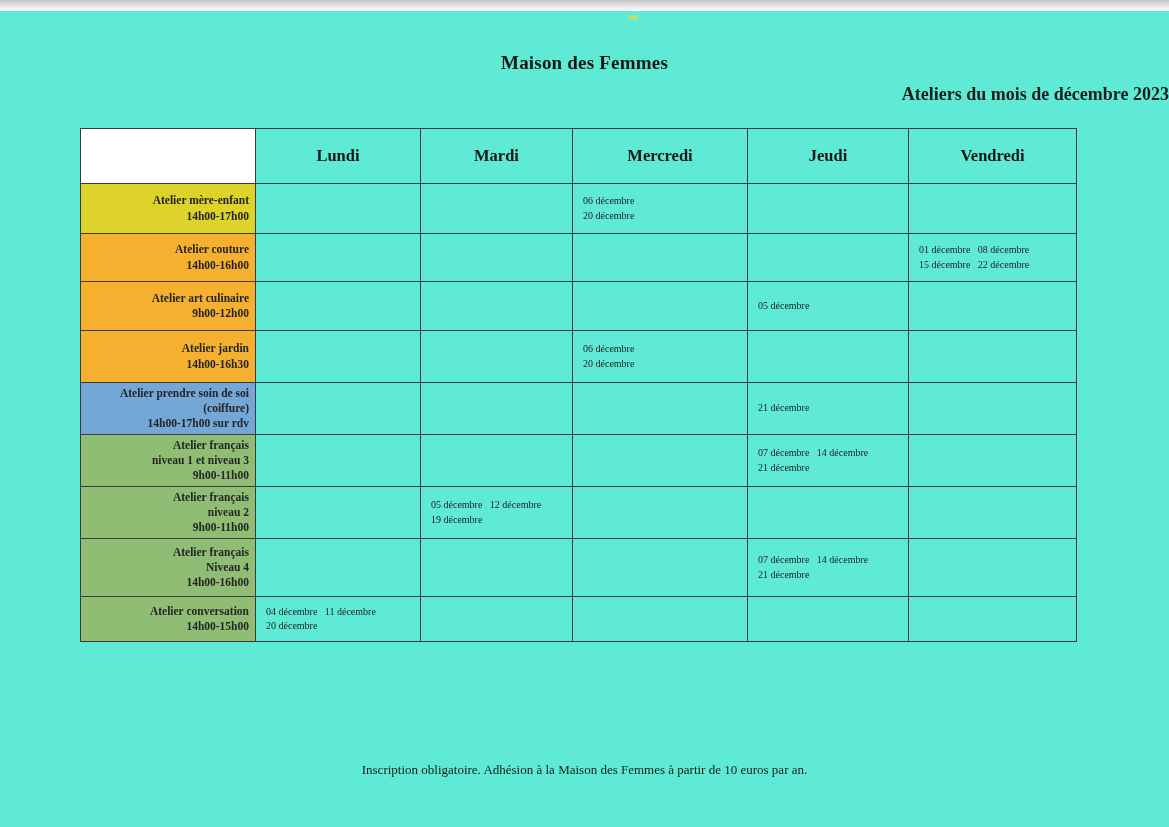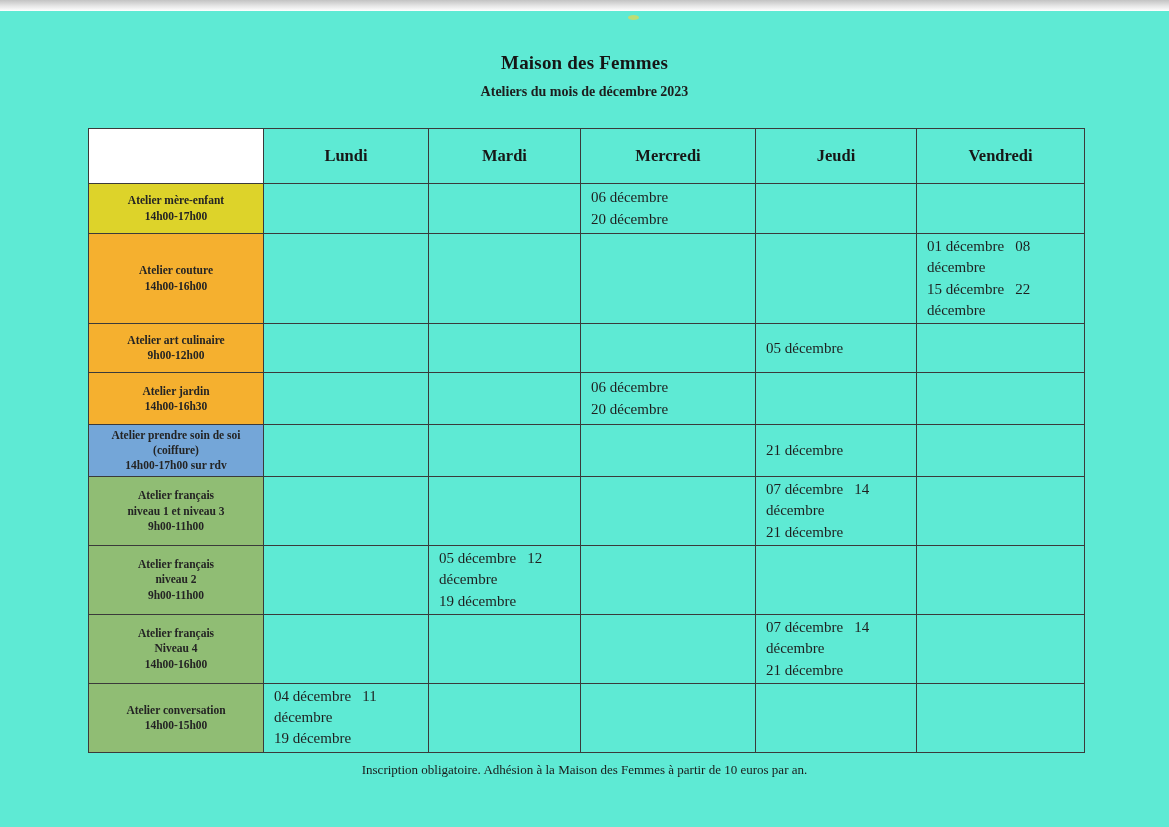--- a/index.html
+++ b/index.html
@@ -22,40 +22,40 @@
     background: #ddda55; border-radius: 50%; opacity: .75;
   }
   
   .title {
     position: absolute; top: 52px; left: 0; width: 1169px;
     text-align: center; font-size: 19px; font-weight: bold; color: #161616;
     letter-spacing: .2px;
   }
   .subtitle {
     position: absolute; top: 84px; left: 0; width: 1169px;
-    text-align: center; font-size: 14px; font-weight: bold; color: #1d1d1d;
+    text-align: right; font-size: 18px; font-weight: bold; color: #1d1d1d;
   }
   
   table.schedule {
-    position: absolute; left: 88px; top: 128px;
+    position: absolute; left: 80px; top: 128px;
     border-collapse: collapse; table-layout: fixed; border-radius: 15px;
   }
   table.schedule th, table.schedule td { border: 1px solid #3a3a3a; }
   th.corner { border: none; background: #ffffff; }
   th.day {
     font-size: 16.5px; font-weight: bold; text-align: center;
     vertical-align: middle; color: #171717;
   }
   th.lbl {
-    font-size: 11.5px; font-weight: bold; text-align: center;
+    font-size: 11.5px; font-weight: bold; text-align: right;
     vertical-align: middle; white-space: pre-line; line-height: 1.32;
     padding: 2px 6px; color: #242424;
   }
   td.cell {
-    font-size: 15px; font-weight: normal; text-align: left;
+    font-size: 10px; font-weight: normal; text-align: left;
     vertical-align: middle; white-space: pre-wrap; line-height: 1.42;
     padding: 2px 6px 2px 10px; color: #1f1f1f;
   }
   tr.hrow { height: 55px; }
   tr.r0 { height: 50px; }
   tr.r1 { height: 48px; }
   tr.r2 { height: 49px; }
   tr.r3 { height: 52px; padding-left: 37px; }
   tr.r4 { height: 52px; }
   tr.r5 { height: 59px; }
@@ -178,21 +178,21 @@
         <td class="cell"></td>
         <td class="cell"></td>
         <td class="cell">07 décembre   14 décembre
 21 décembre</td>
         <td class="cell"></td>
       </tr>
       <tr class="r9">
         <th class="lbl" style="background-color: rgb(144, 189, 116);">Atelier conversation
 14h00-15h00</th>
         <td class="cell">04 décembre   11 décembre
-19 décembre</td>
+20 décembre</td>
         <td class="cell"></td>
         <td class="cell"></td>
         <td class="cell"></td>
         <td class="cell"></td>
       </tr>
     </tbody>
   </table>
 
   <div class="footer">Inscription obligatoire. Adhésion à la Maison des Femmes à partir de 10 euros par an.</div>
 

